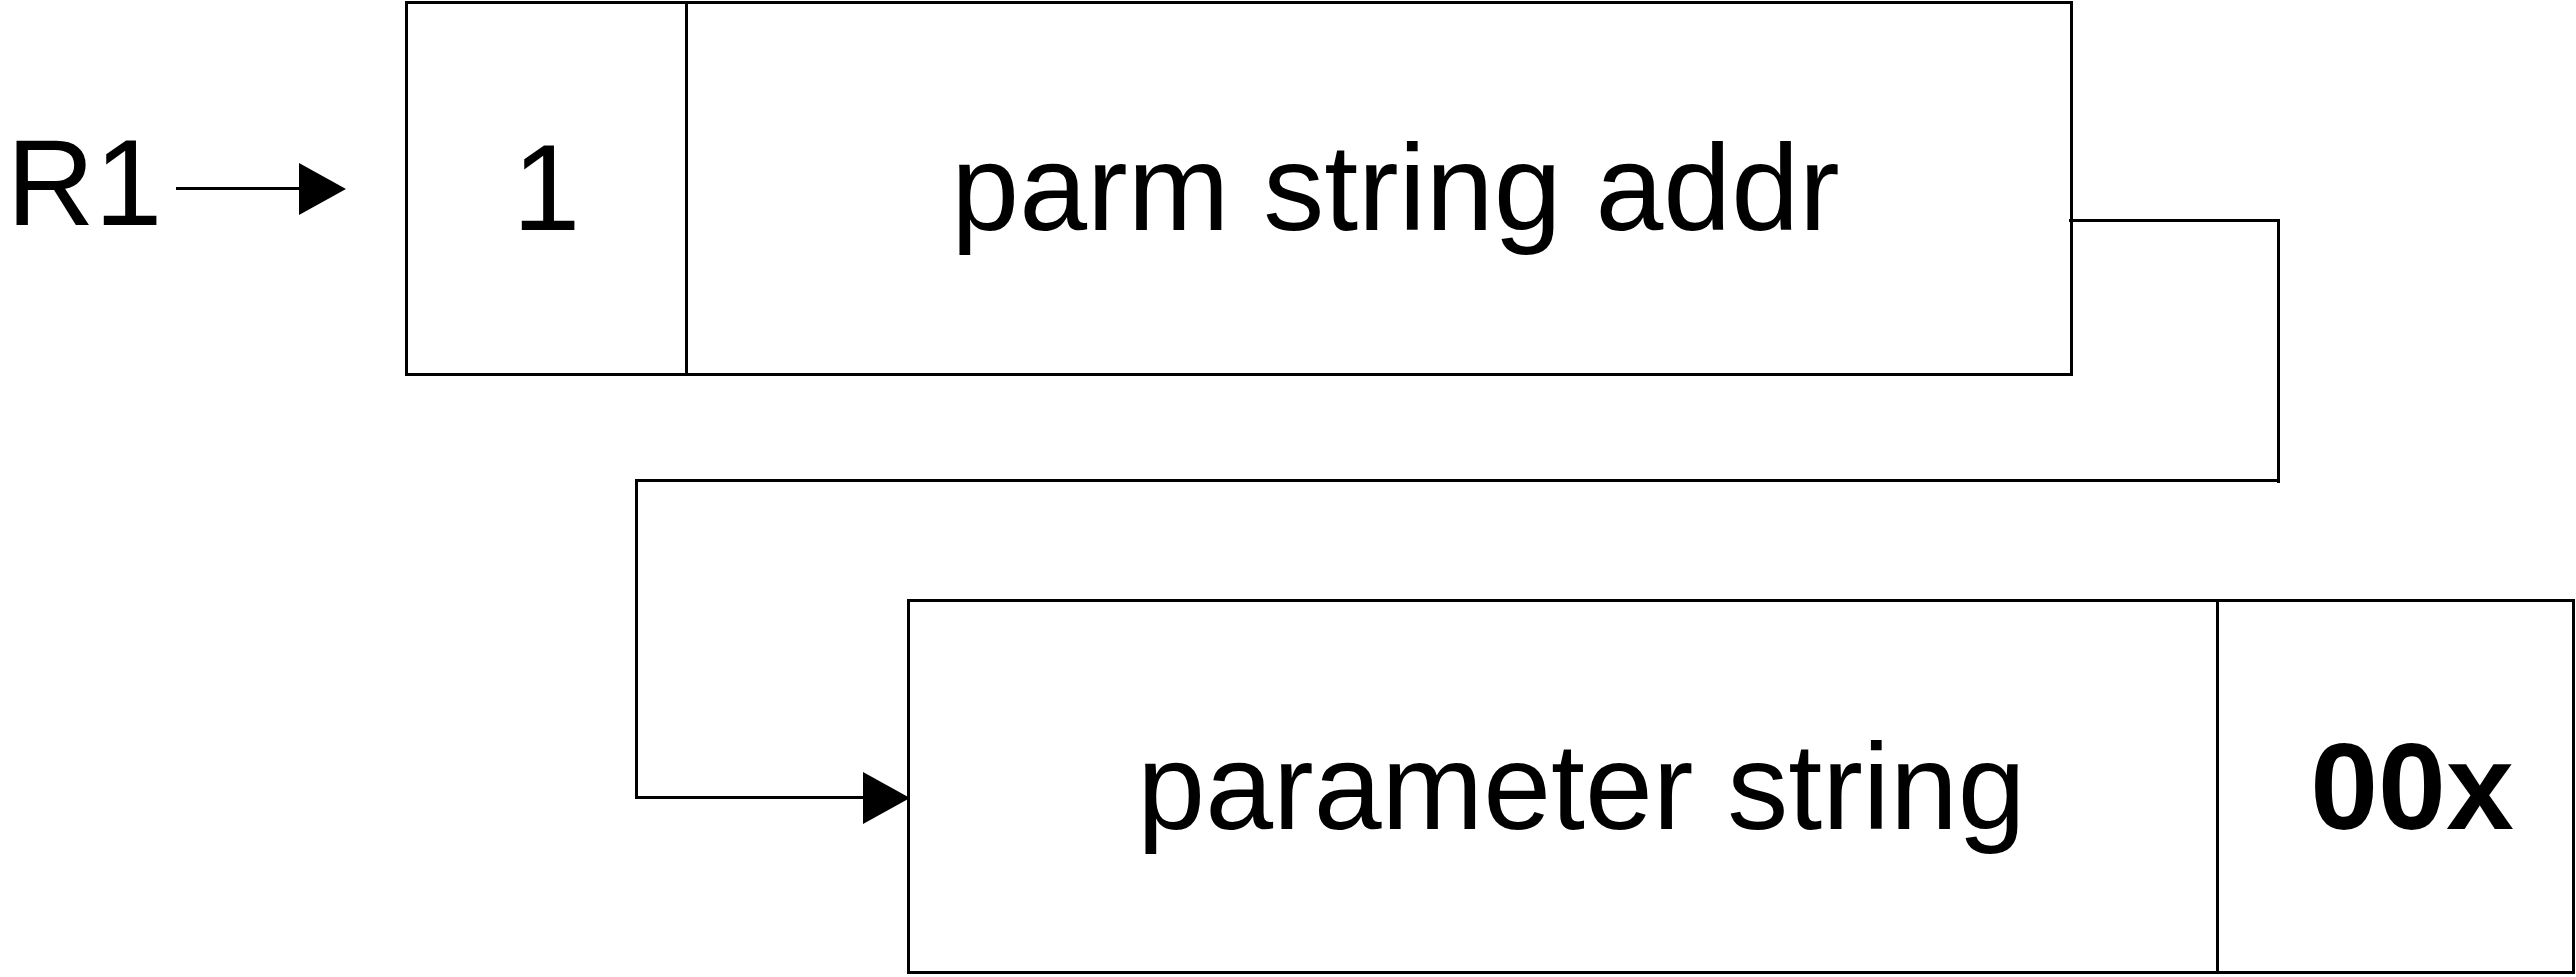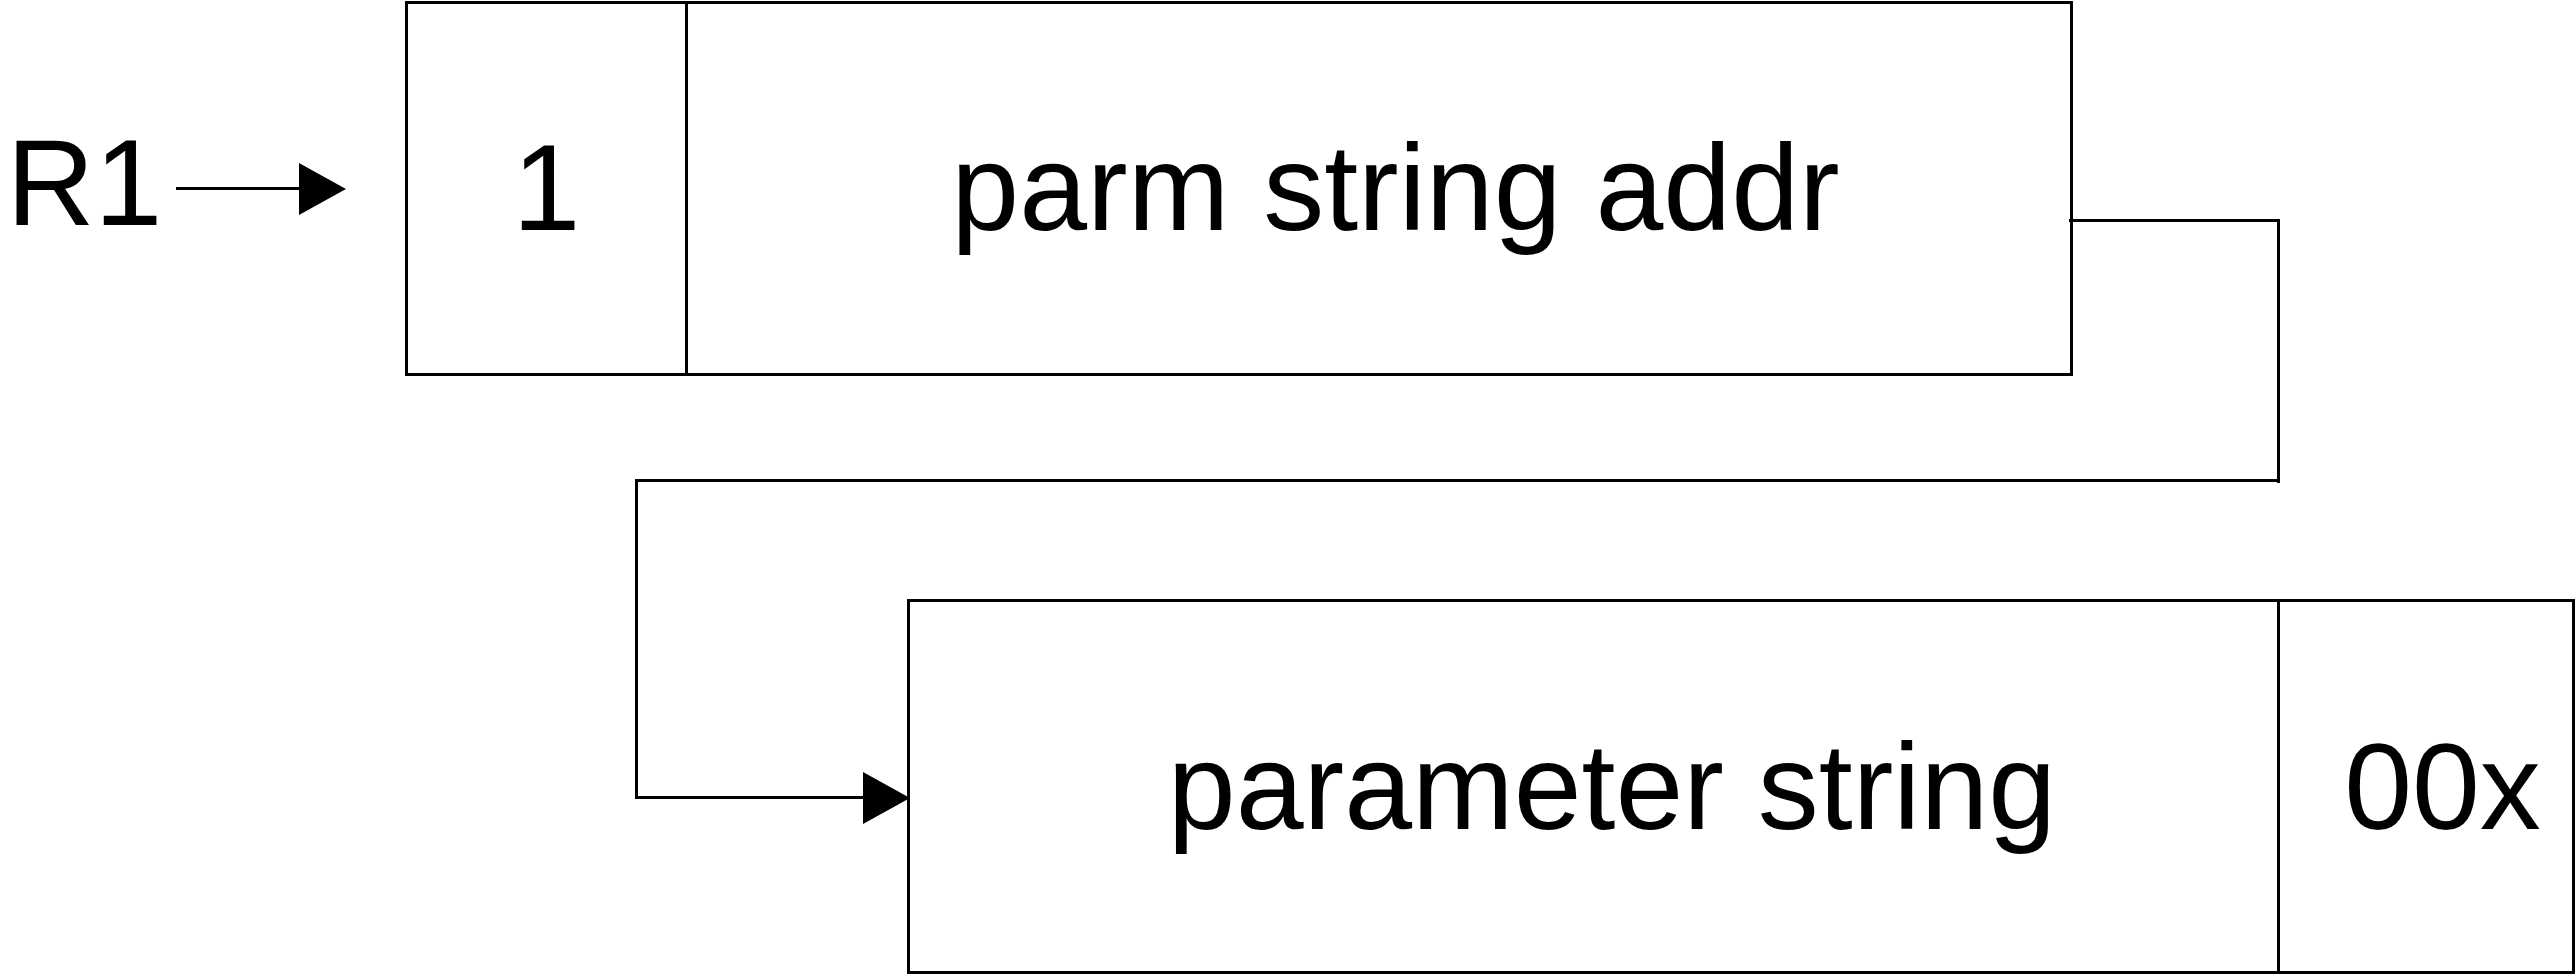--- a/index.html
+++ b/index.html
@@ -49,17 +49,17 @@
 
   <div class="hline" style="left:2069px; top:219px; width:211px;"></div>
   <div class="vline" style="left:2277px; top:219px; height:264px;"></div>
   <div class="hline" style="left:635px; top:479px; width:1645px;"></div>
   <div class="vline" style="left:635px; top:479px; height:320px;"></div>
   <div class="hline" style="left:635px; top:796px; width:229px;"></div>
   <div class="arrowhead" style="left:863px; top:772px;"></div>
 
   <div class="box" style="left:907px; top:599px; width:1668px; height:375px;">
     <div class="cell" style="flex:1;margin-left:37px;">parameter string</div>
-    <div class="cell" style="width:295px;">00x</div>
+    <div class="cell" style="width:356px;font-weight:bold;">00x</div>
   </div>
 
 </div>
 
 
 </body></html>

